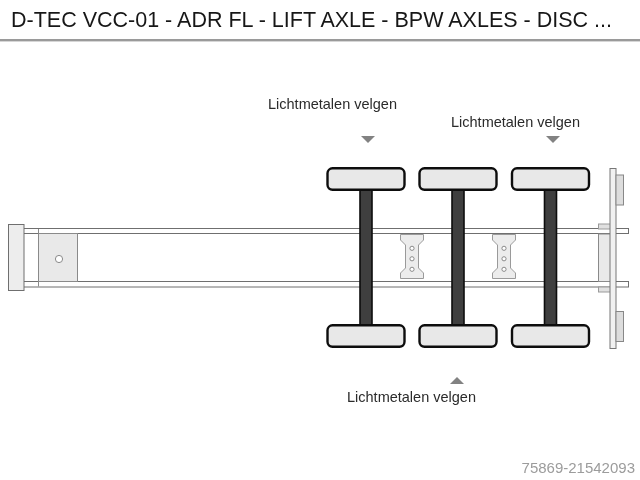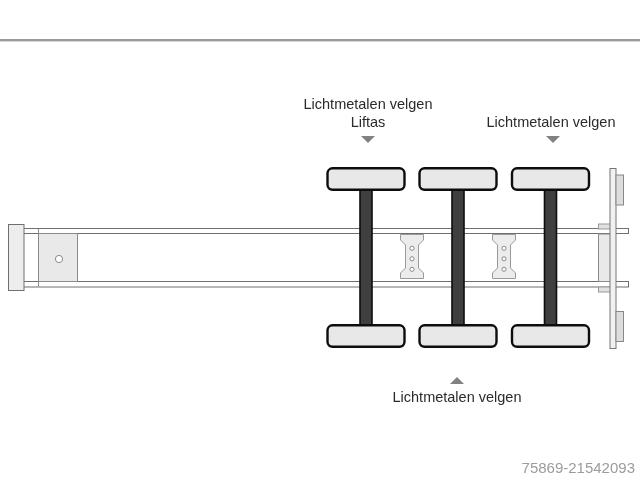--- a/index.html
+++ b/index.html
@@ -11,21 +11,21 @@
     position:absolute; left:11px; top:7px; width:620px;
     font-size:21.5px; line-height:26px; color:#171717; letter-spacing:0px;
     white-space:nowrap;
   }
   .title-rule {
     position:absolute; left:0; top:39px; width:640px; height:2px;
     background:#9a9a9a; border-bottom:1px solid #d6d6d6;
   }
   .diagram-svg { position:absolute; left:0; top:0; }
   .axle-label {
-    position:absolute; text-align:center; color:#2b2b2b;
+    position:absolute; color:#2b2b2b;
     font-size:14.5px; line-height:18px;
   }
   .arrow { position:absolute; width:0; height:0; }
   .arrow-down {
     border-left:7px solid transparent; border-right:7px solid transparent;
     border-top:7px solid #828282;
   }
   .arrow-up {
     border-left:7px solid transparent; border-right:7px solid transparent;
     border-bottom:7px solid #828282;
@@ -43,20 +43,21 @@
   .axle-beam { fill:#3f3f3f; stroke:#0d0d0d; stroke-width:1.6; }
   .rear-plate { fill:#f1f1f1; stroke:#777777; stroke-width:1; }
   .rear-lamp { fill:#dddddd; stroke:#888888; stroke-width:1; }
   .rear-tab { fill:#e0e0e0; stroke:#9a9a9a; stroke-width:1; }
 </style>
 </head>
 <body>
 
 <div class="screen">
 
+  <div class="page-title">D-TEC VCC-01 - ADR FL - LIFT AXLE - BPW AXLES - DISC ...</div>
   <div class="title-rule"></div>
 
   <svg class="diagram-svg" width="640" height="480" viewBox="0 0 640 480">
 
     <rect class="rail" x="8.5" y="228.5" width="620" height="5"></rect>
     <rect class="rail" x="8.5" y="281.5" width="620" height="5.5"></rect>
 
     <rect class="front-plate" x="8.5" y="224.5" width="15.5" height="66"></rect>
     <line x1="38.5" y1="229" x2="38.5" y2="286.5" stroke="#8a8a8a" stroke-width="1"></line>
 
@@ -98,21 +99,20 @@
 
     <g>
       <rect class="axle-beam" x="544.5" y="189" width="12" height="137"></rect>
       <rect class="tire" x="512" y="168.3" width="77" height="21.5" rx="5"></rect>
       <rect class="tire" x="512" y="325.3" width="77" height="21.5" rx="5"></rect>
     </g>
   </svg>
 
   <div class="axle-label" style="left:268px; top:95px; width:200px;">
     <div>Lichtmetalen velgen</div>
-    <div>Liftas</div>
   </div>
   <div class="arrow arrow-down" style="left:361px; top:136px;"></div>
 
   <div class="axle-label" style="left:451px; top:113px; width:200px;">
     <div>Lichtmetalen velgen</div>
   </div>
   <div class="arrow arrow-down" style="left:546px; top:136px;"></div>
 
   <div class="arrow arrow-up" style="left:450px; top:377px;"></div>
   <div class="axle-label" style="left:347px; top:388px; width:220px;">

